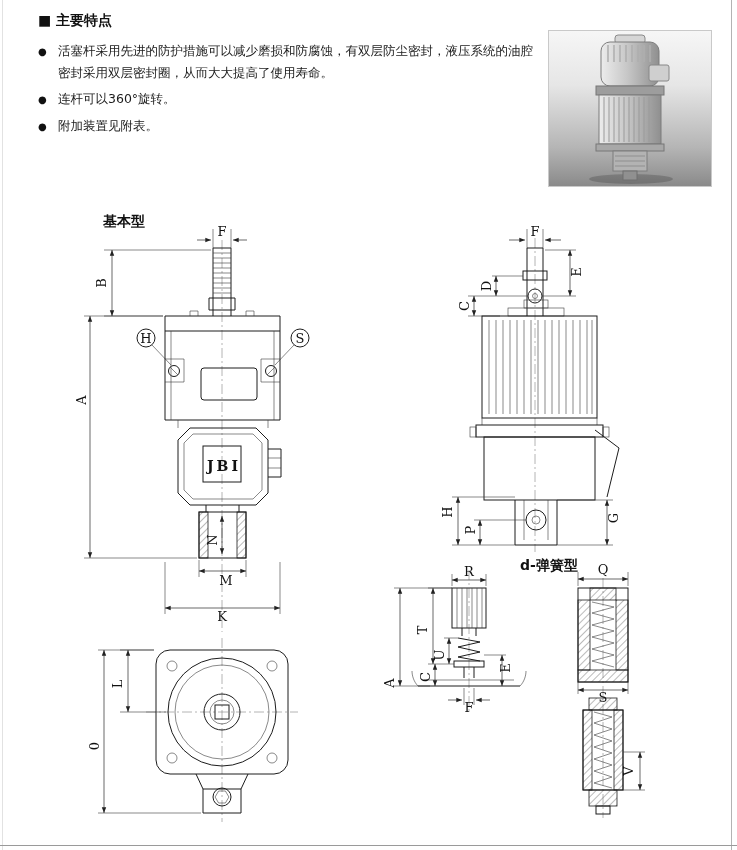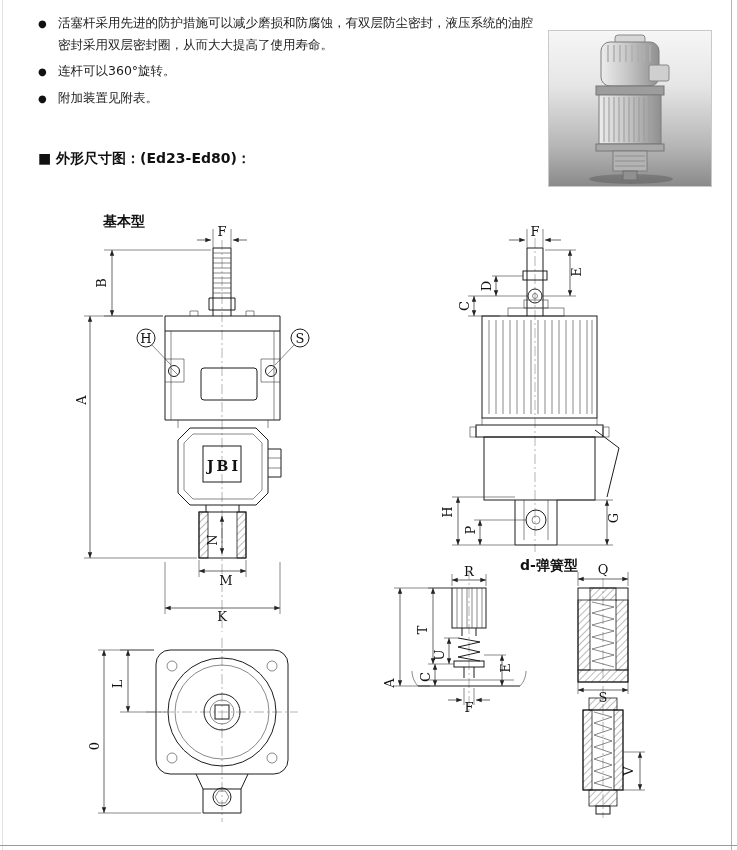--- a/index.html
+++ b/index.html
@@ -36,20 +36,21 @@
 </head>
 <body>
 
 <div class="page">
 
   <div class="edge-l"></div>
   <div class="edge-r"></div>
   <div class="edge-b"></div>
 
   <div class="features">
+    <h2 class="features-heading">■ 主要特点</h2>
     <div class="feat-item">
       <span class="bullet">●</span>
       <span class="feat-text">活塞杆采用先进的防护措施可以减少磨损和防腐蚀，有双层防尘密封，液压系统的油腔密封采用双层密封圈，从而大大提高了使用寿命。</span>
     </div>
     <div class="feat-item">
       <span class="bullet">●</span>
       <span class="feat-text">连杆可以360°旋转。</span>
     </div>
     <div class="feat-item">
       <span class="bullet">●</span>
@@ -74,21 +75,20 @@
       <rect x="47" y="55" width="68" height="9" fill="#9d9d9d" stroke="#777777"></rect>
       <rect x="50" y="64" width="62" height="49" fill="url(#metal)" stroke="#7d7d7d"></rect>
       <path d="M55,66 V111 M60,66 V111 M65,66 V111 M70,66 V111 M75,66 V111 M80,66 V111 M85,66 V111 M90,66 V111 M95,66 V111 M100,66 V111 M105,66 V111" stroke="#9a9a9a" stroke-width="1" fill="none"></path>
       <rect x="47" y="113" width="68" height="7" fill="#a8a8a8" stroke="#777777"></rect>
       <rect x="64" y="120" width="34" height="20" fill="#b3b3b3" stroke="#7d7d7d"></rect>
       <path d="M66,125 H96 M66,130 H96 M66,135 H96" stroke="#8f8f8f" stroke-width="1" fill="none"></path>
       <rect x="74" y="140" width="14" height="9" fill="#909090" stroke="#6f6f6f"></rect>
     </svg>
   </div>
 
-  <h2 class="dim-heading">■ 外形尺寸图：(Ed23-Ed80)：</h2>
 
   <svg class="drawing" viewBox="0 0 737 850">
     <defs>
       <marker id="ae" viewBox="0 0 10 10" refX="9" refY="5" markerWidth="9" markerHeight="9" orient="auto-start-reverse">
         <path d="M0,1.5 L9,5 L0,8.5 Z" fill="#222"></path>
       </marker>
       <pattern id="hatch" width="5" height="5" patternTransform="rotate(45)" patternUnits="userSpaceOnUse">
         <line x1="0" y1="0" x2="0" y2="5" stroke="#555" stroke-width="0.8"></line>
       </pattern>
     </defs>

